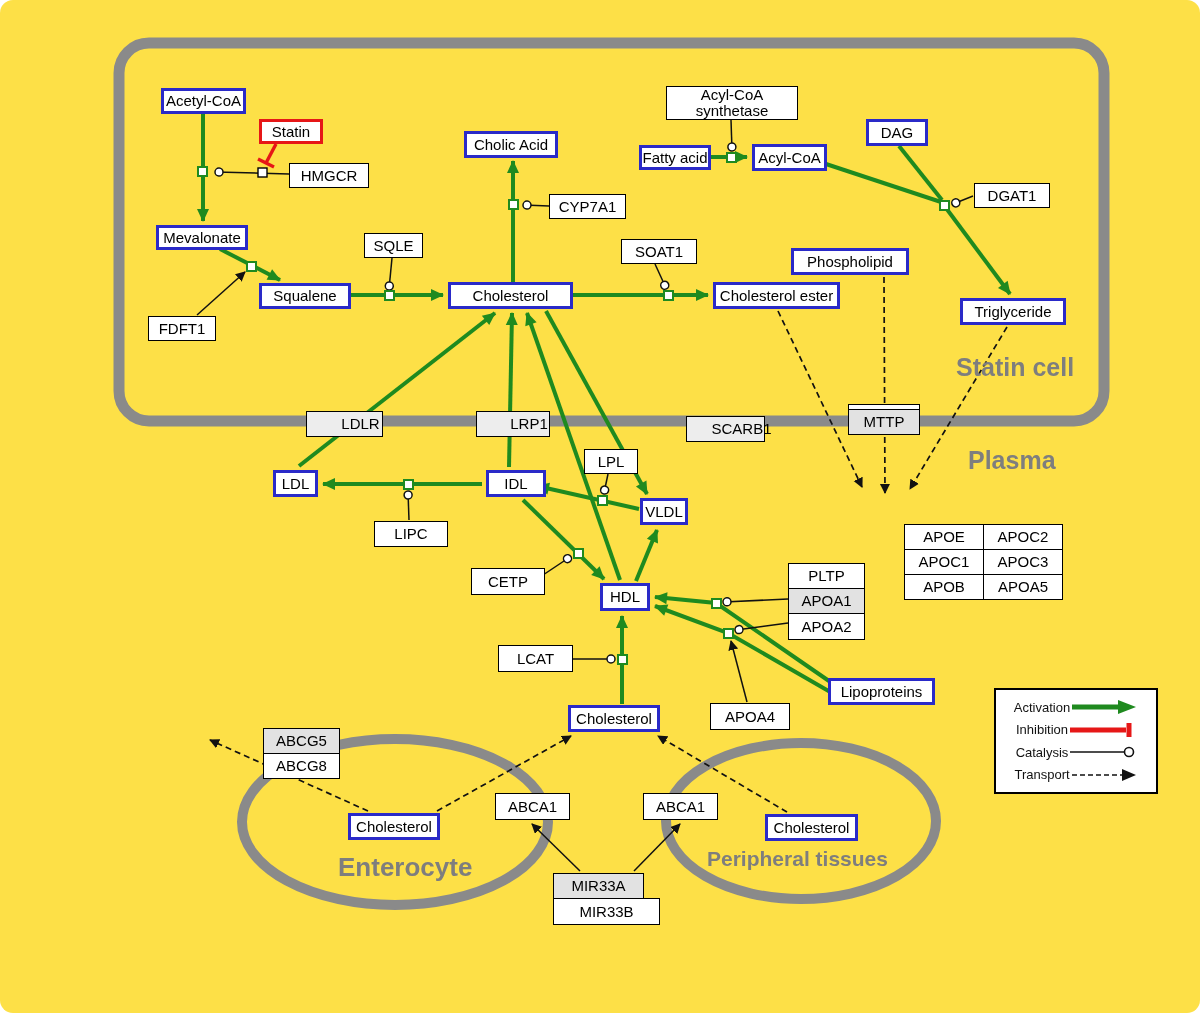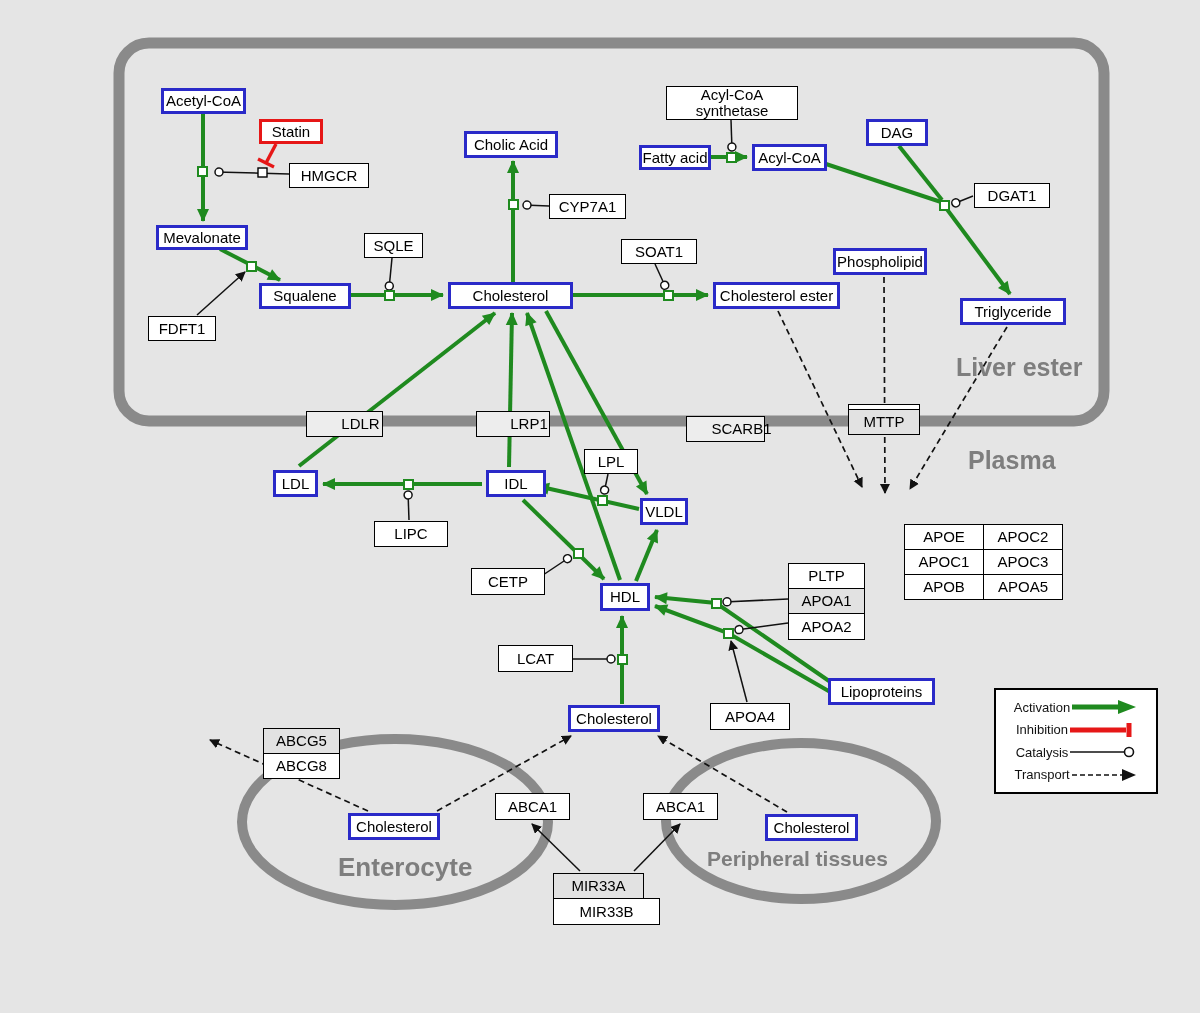--- a/index.html
+++ b/index.html
@@ -1,17 +1,17 @@
 <!DOCTYPE html>
 <html><head>
 <meta charset="utf-8">
 <style>
   * { box-sizing: border-box; }
   html,body { margin:0; padding:0; background:#fff; font-family:"Liberation Sans", sans-serif; }
-  #canvas { position:relative; width:1200px; height:1013px; background:#e5e5e5; overflow:hidden; }
+  #canvas { position:relative; width:1200px; height:1013px; background:#fde047; overflow:hidden;border-radius:13px; }
   svg.layer { position:absolute; left:0; top:0; }
   .node { position:absolute; display:flex; align-items:center; justify-content:center;
           background:#fff; font-size:15px; color:#000; text-align:center; line-height:1.05; }
   .blue { border:3px solid #2a2ac8; }
   .gene { border:1.5px solid #000; }
   .red  { border:3px solid #e61717; }
   .shaded { background:#e2e2e2; }
   .mem { background:#ededed;padding-left:32px; }
   .region-label { position:absolute; font-weight:bold; color:#7e7e7e; }
   .legend { position:absolute; left:994px; top:688px; width:164px; height:106px;
@@ -127,21 +127,21 @@
   <div class="node blue" style="left:464px;top:131px;width:94px;height:27px">Cholic Acid</div>
   <div class="node gene" style="left:549px;top:194px;width:77px;height:25px">CYP7A1</div>
   <div class="node blue" style="left:448px;top:282px;width:125px;height:27px">Cholesterol</div>
   <div class="node gene" style="left:621px;top:239px;width:76px;height:25px">SOAT1</div>
   <div class="node blue" style="left:713px;top:282px;width:127px;height:27px">Cholesterol ester</div>
   <div class="node gene" style="left:666px;top:86px;width:132px;height:34px">Acyl-CoA synthetase</div>
   <div class="node blue" style="left:639px;top:145px;width:72px;height:25px">Fatty acid</div>
   <div class="node blue" style="left:752px;top:144px;width:75px;height:27px">Acyl-CoA</div>
   <div class="node blue" style="left:866px;top:119px;width:62px;height:27px">DAG</div>
   <div class="node gene" style="left:974px;top:183px;width:76px;height:25px">DGAT1</div>
-  <div class="node blue" style="left:833px;top:248px;width:94px;height:27px">Phospholipid</div>
+  <div class="node blue" style="left:791px;top:248px;width:118px;height:27px">Phospholipid</div>
   <div class="node blue" style="left:960px;top:298px;width:106px;height:27px">Triglyceride</div>
 
   <div class="node gene mem" style="left:306px;top:411px;width:77px;height:26px">LDLR</div>
   <div class="node gene mem" style="left:476px;top:411px;width:74px;height:26px">LRP1</div>
   <div class="node gene mem" style="left:686px;top:416px;width:79px;height:26px">SCARB1</div>
   <div class="node gene" style="left:848px;top:404px;width:72px;height:20px">PDIA2</div>
   <div class="node gene shaded" style="left:848px;top:409px;width:72px;height:26px">MTTP</div>
 
   <div class="node blue" style="left:273px;top:470px;width:45px;height:27px">LDL</div>
   <div class="node blue" style="left:486px;top:470px;width:60px;height:27px">IDL</div>
@@ -167,21 +167,21 @@
   <div class="node blue" style="left:568px;top:705px;width:92px;height:27px">Cholesterol</div>
   <div class="node gene shaded" style="left:263px;top:728px;width:77px;height:26px">ABCG5</div>
   <div class="node gene" style="left:263px;top:753px;width:77px;height:26px">ABCG8</div>
   <div class="node blue" style="left:348px;top:813px;width:92px;height:27px">Cholesterol</div>
   <div class="node gene" style="left:495px;top:793px;width:75px;height:27px">ABCA1</div>
   <div class="node gene" style="left:643px;top:793px;width:75px;height:27px">ABCA1</div>
   <div class="node blue" style="left:765px;top:814px;width:93px;height:27px">Cholesterol</div>
   <div class="node gene shaded" style="left:553px;top:873px;width:91px;height:26px">MIR33A</div>
   <div class="node gene" style="left:553px;top:898px;width:107px;height:27px">MIR33B</div>
 
-  <div class="region-label" style="left:956px;top:353px;font-size:25px">Liver ester</div>
+  <div class="region-label" style="left:956px;top:353px;font-size:25px">Statin cell</div>
   <div class="region-label" style="left:968px;top:446px;font-size:25px">Plasma</div>
   <div class="region-label" style="left:338px;top:852px;font-size:26px">Enterocyte</div>
   <div class="region-label" style="left:707px;top:847px;font-size:21px">Peripheral tissues</div>
 
   <div class="legend">
     <div class="lrow">
       <span>Activation</span>
       <svg width="68" height="16">
           <line x1="2" y1="8" x2="50" y2="8" stroke="#1f8a1f" stroke-width="5"></line>
           <path d="M48,1 L66,8 L48,15 z" fill="#1f8a1f"></path>

